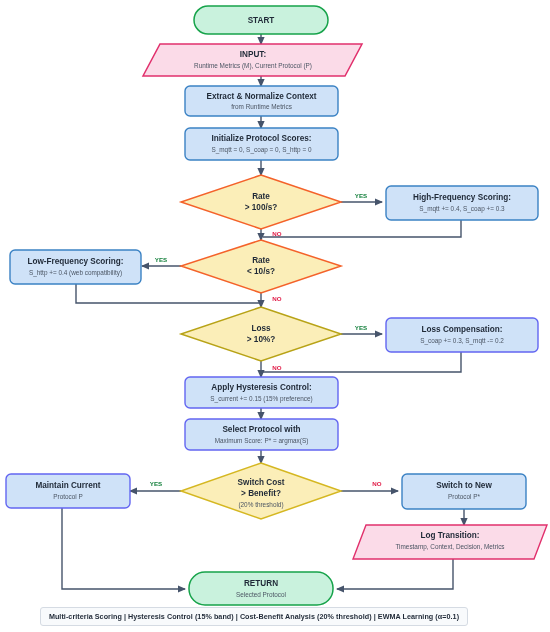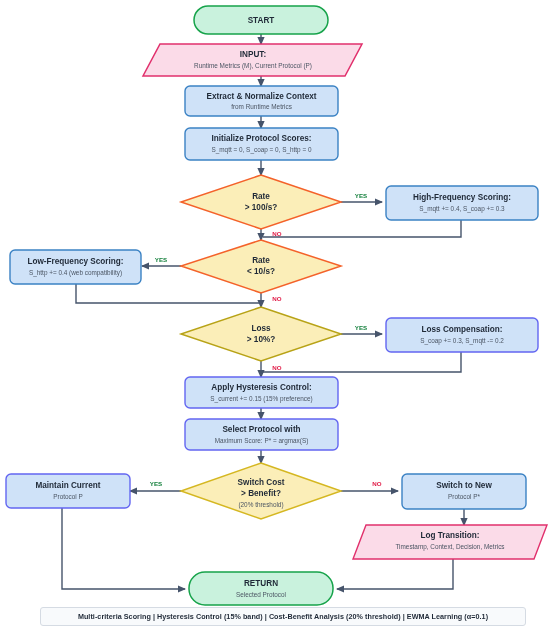--- a/index.html
+++ b/index.html
@@ -57,21 +57,21 @@
   }
   .edge-line {
     fill: none;
     stroke: #46546b;
     stroke-width: 1.4px;
   }
   .footer-bar {
     position: absolute;
     left: 40px;
     top: 607px;
-    width: 486px;
+    width: 428px;
     height: 19px;
     box-sizing: border-box;
     background: #f8fafc;
     border: 1px solid #d5dbe3;
     border-radius: 3px;
     display: flex;
     align-items: center;
     justify-content: center;
   }
   .footer-text {

